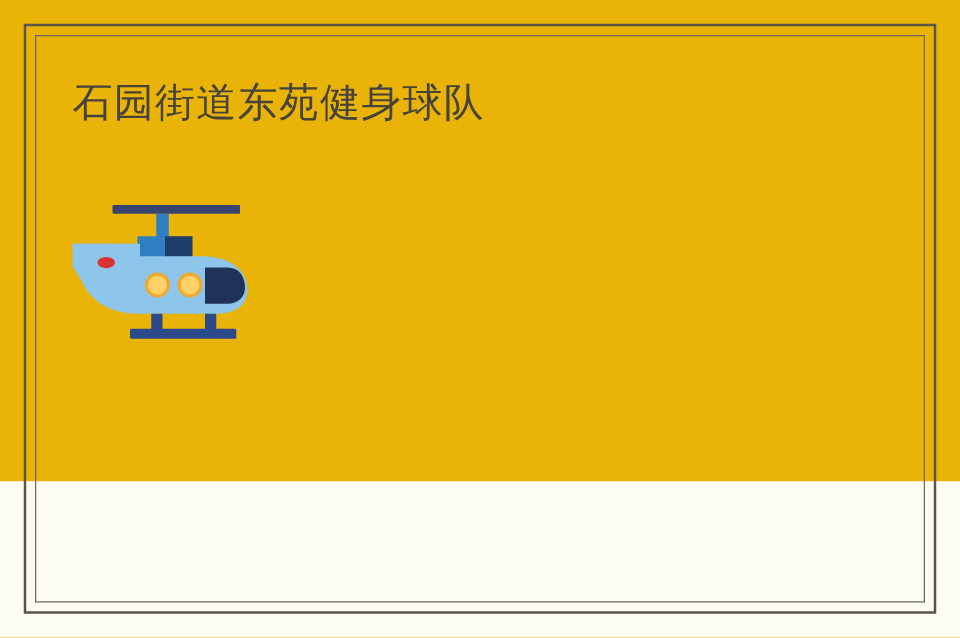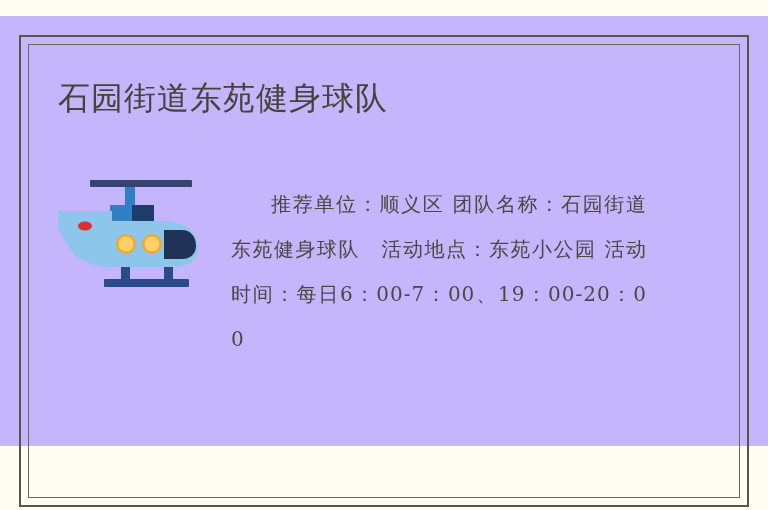--- a/index.html
+++ b/index.html
@@ -10,24 +10,24 @@
     width: 768px;
     height: 510px;
     background: #fdfdf4;
     font-family: "Liberation Sans", sans-serif;
     overflow: hidden;
   }
 
   #card {
     position: absolute;
     left: 0;
-    top: 16px;
+    top: 0;
     width: 768px;
-    height: 430px;
-    background: #c4b5fd;
+    height: 385px;
+    background: #eab308;
   }
 
   
   #frame-outer {
     position: absolute;
     left: 19px;
     top: 19px;
     width: 730px;
     height: 472px;
     border: 2px solid #585646;
@@ -123,15 +123,14 @@
       <circle cx="74" cy="70" r="7.5" fill="#ffd166"></circle>
       <circle cx="100" cy="70" r="10" fill="#f0a92e"></circle>
       <circle cx="100" cy="70" r="7.5" fill="#ffd166"></circle>
 
       <rect x="69" y="93" width="9" height="13" fill="#2b4a8a"></rect>
       <rect x="112" y="93" width="9" height="13" fill="#2b4a8a"></rect>
       <rect x="52" y="105" width="85" height="8" rx="1" fill="#2b4a8a"></rect>
     </svg>
   </div>
 
-  <div id="details">推荐单位：顺义区 团队名称：石园街道东苑健身球队　活动地点：东苑小公园 活动时间：每日6：00-7：00、19：00-20：00</div>
 
 </div>
 
 </body></html>

